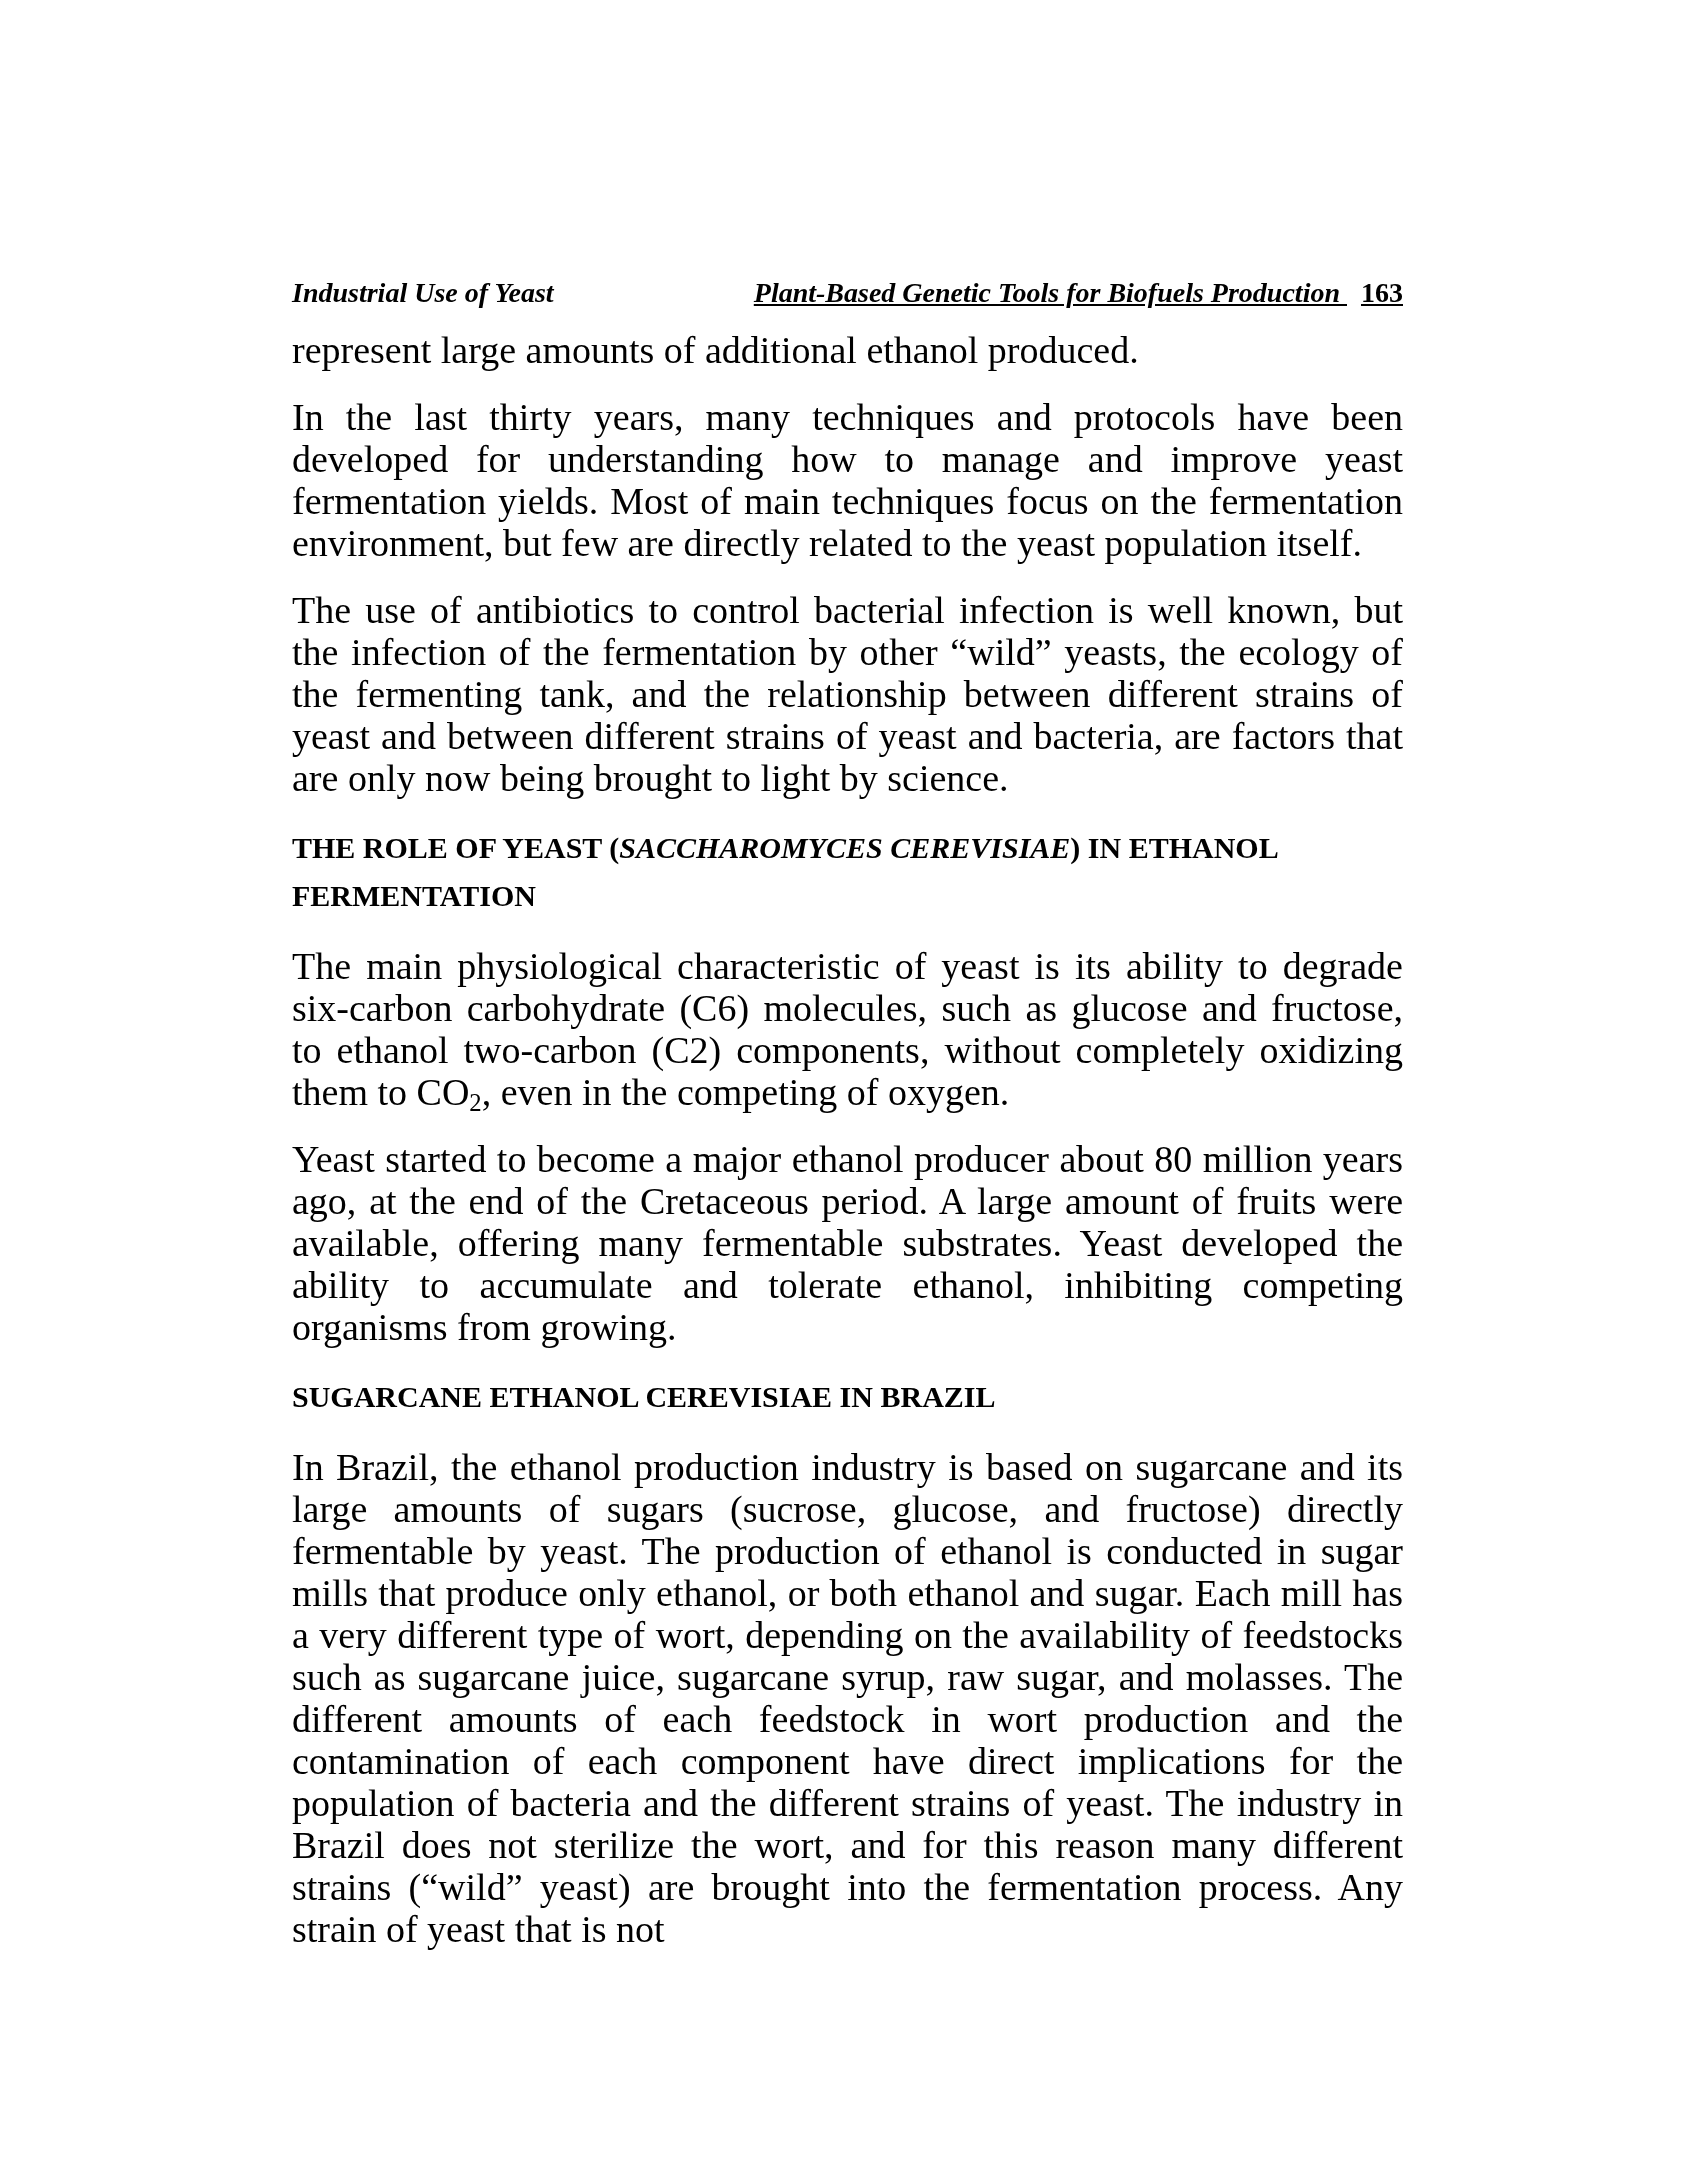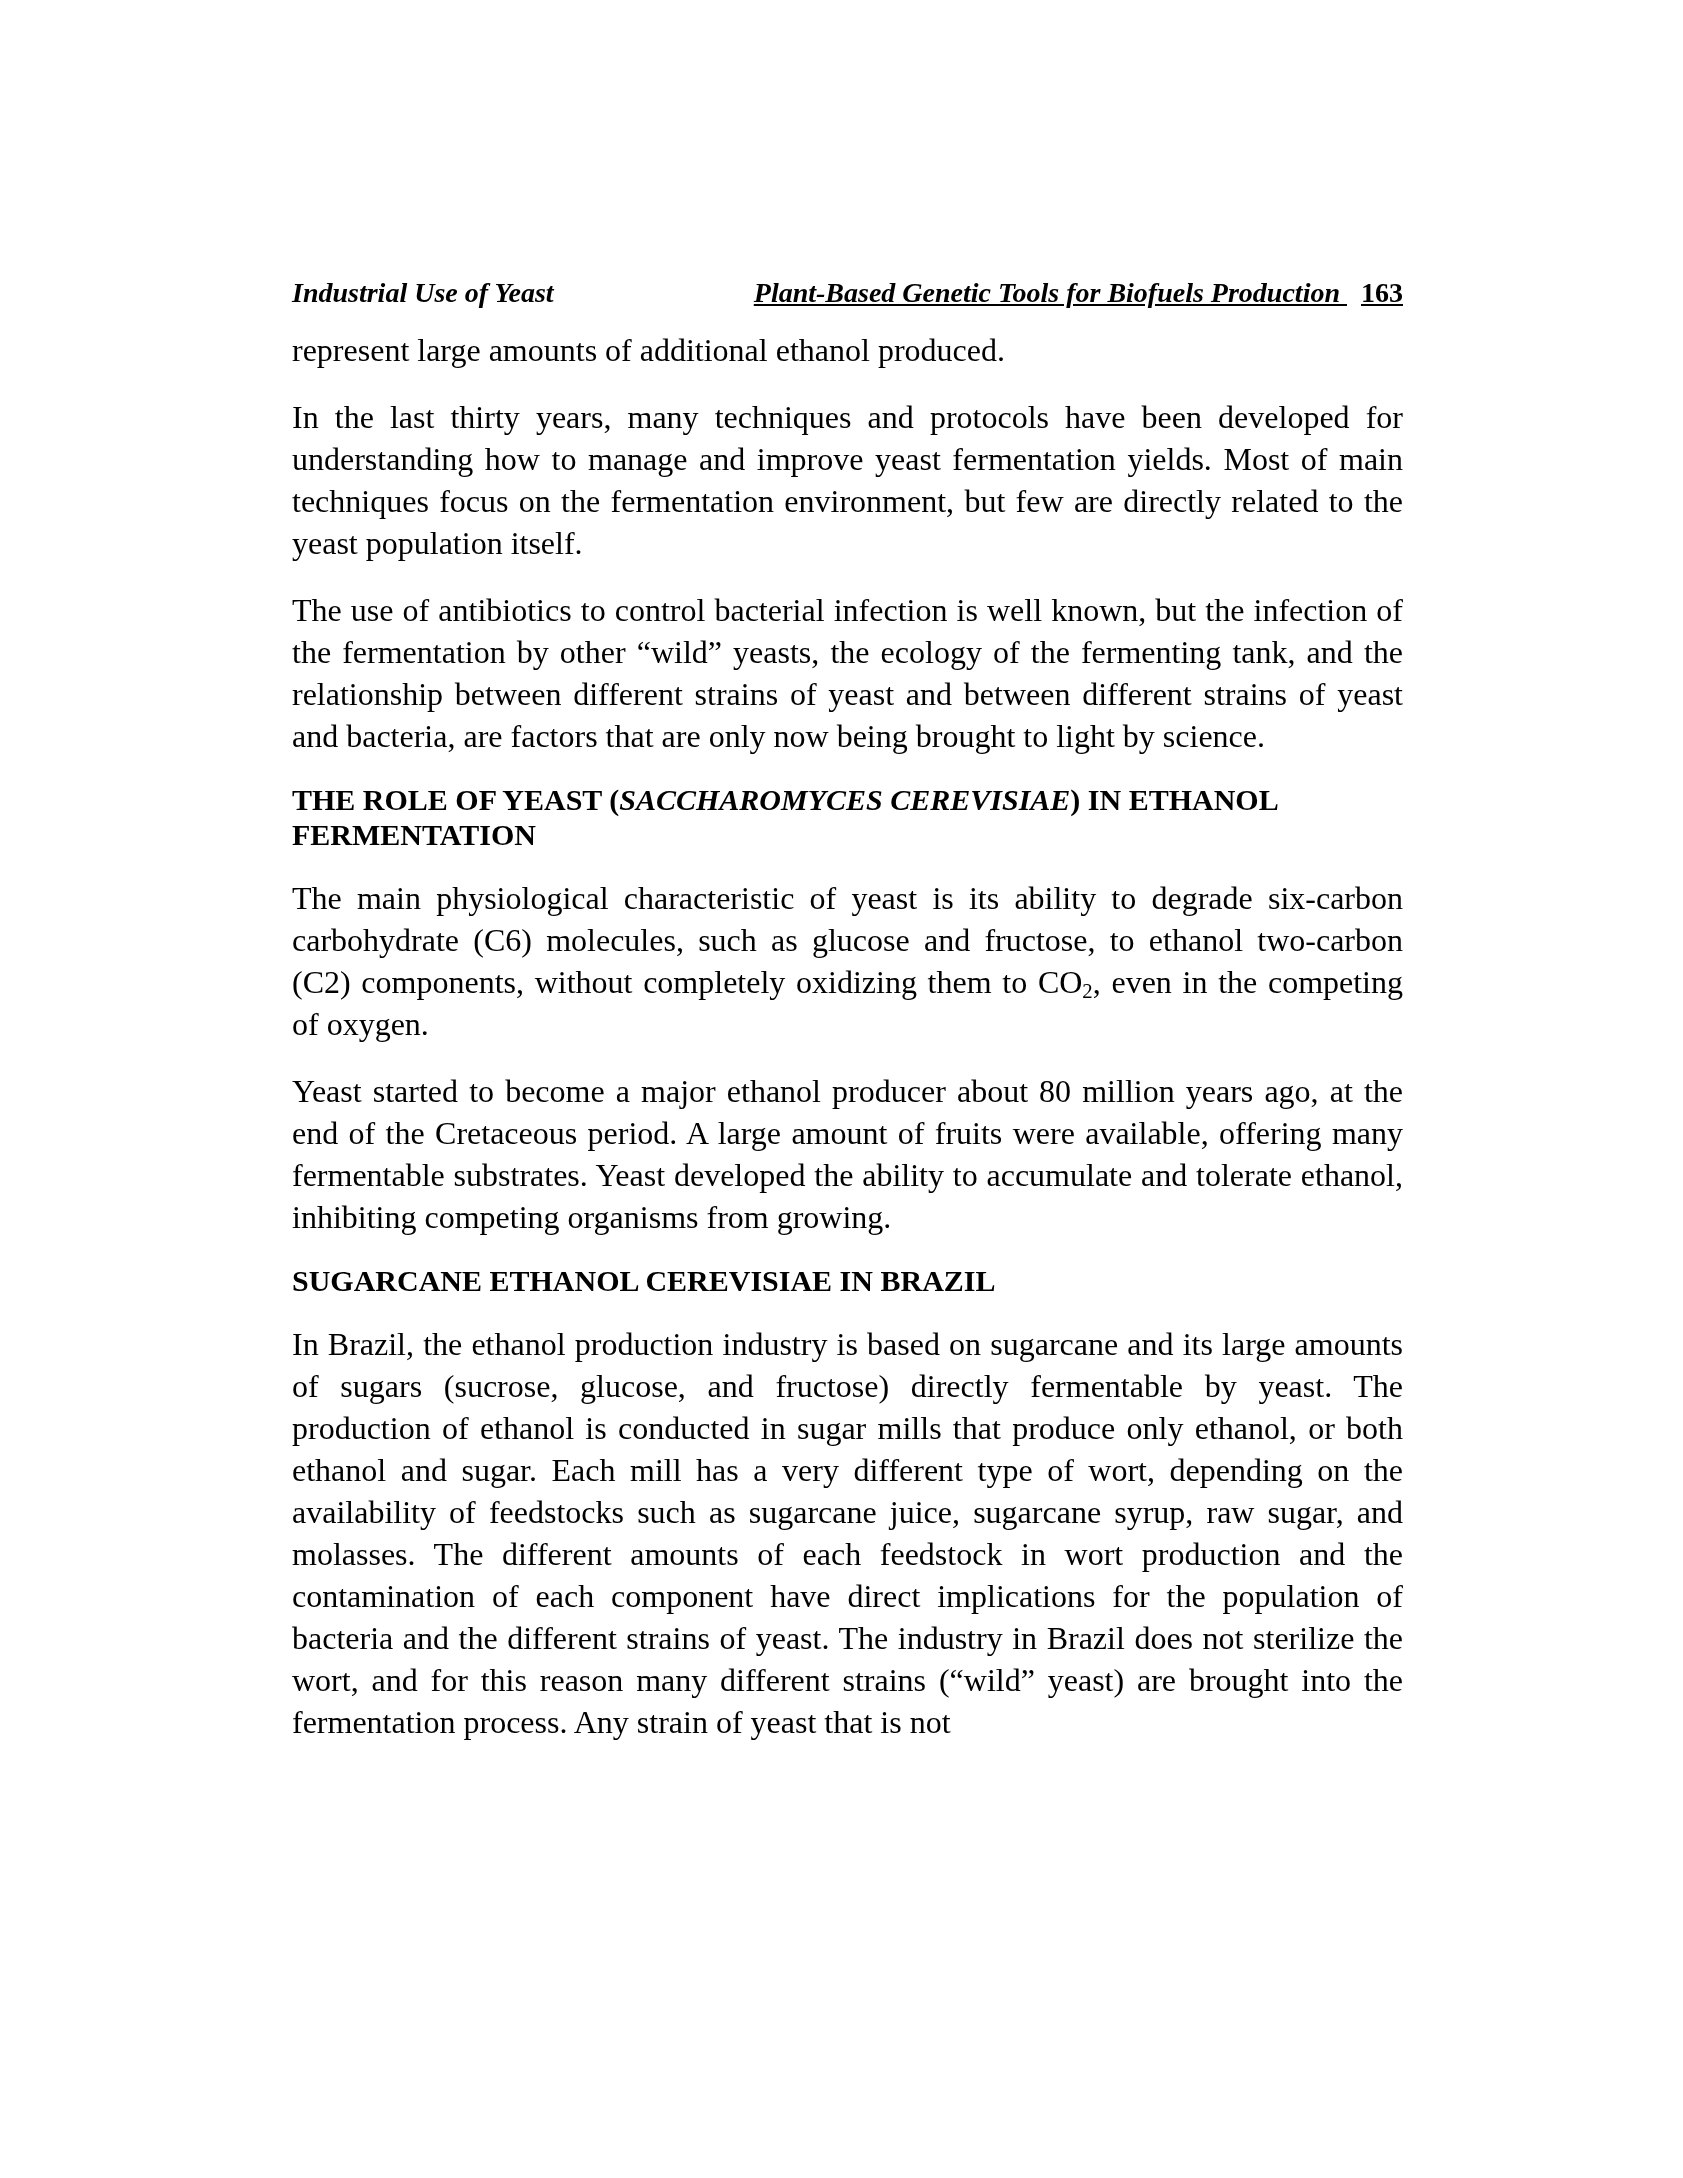--- a/index.html
+++ b/index.html
@@ -38,31 +38,31 @@
   .running-head .right {
     white-space: nowrap;
     text-decoration: underline;
   }
   .running-head .page-num {
     font-style: normal;
     font-weight: bold;
     margin-left: 14px;
   }
   p.body-par {
-    font-size: 32px;
+    font-size: 38px;
     line-height: 42px;
     text-align: justify;
     margin-bottom: 25px;
   }
   p.body-par.first {
     text-align: left;
   }
   h2.section-heading {
     font-size: 30px;
-    line-height: 35px;
+    line-height: 48px;
     font-weight: bold;
     margin-top: 4px;
     margin-bottom: 25px;
     text-align: left;
   }
   h2.section-heading .latin {
     font-style: italic;
   }
   sub.chem-sub {
     font-size: 0.65em;

